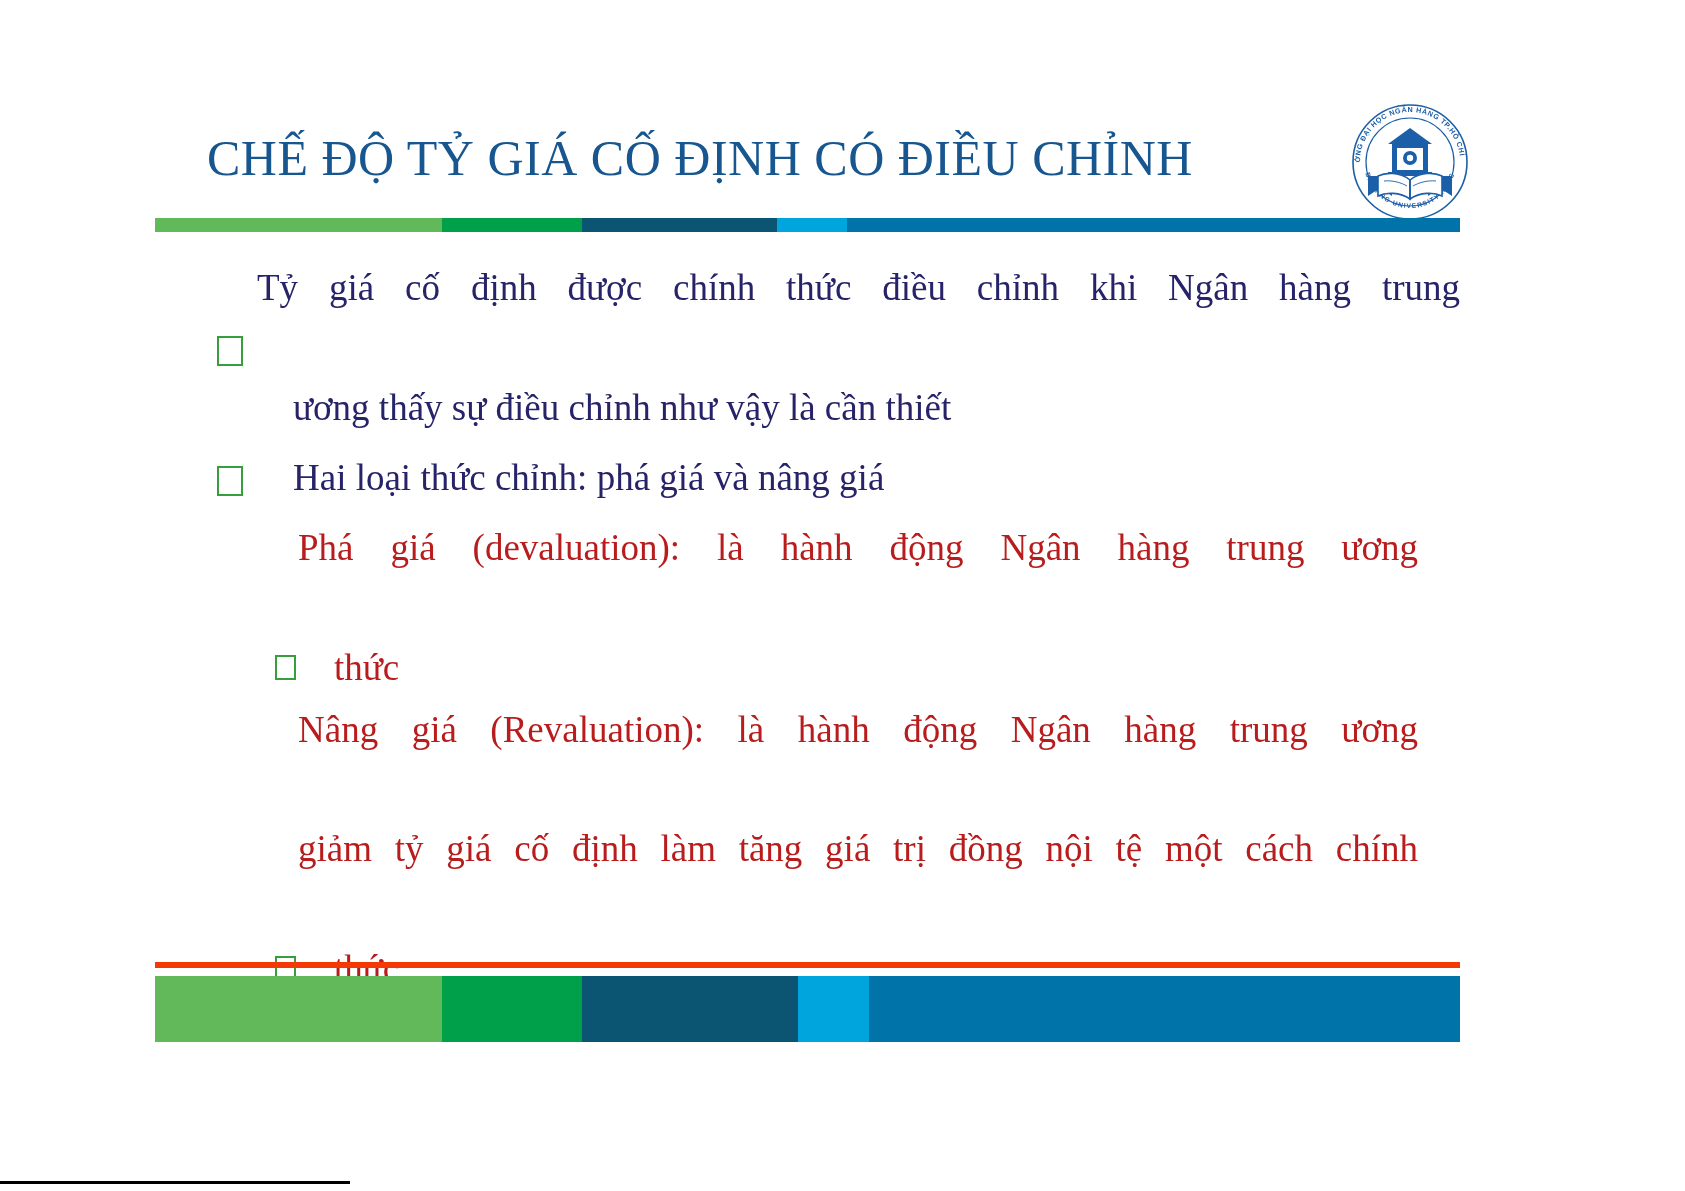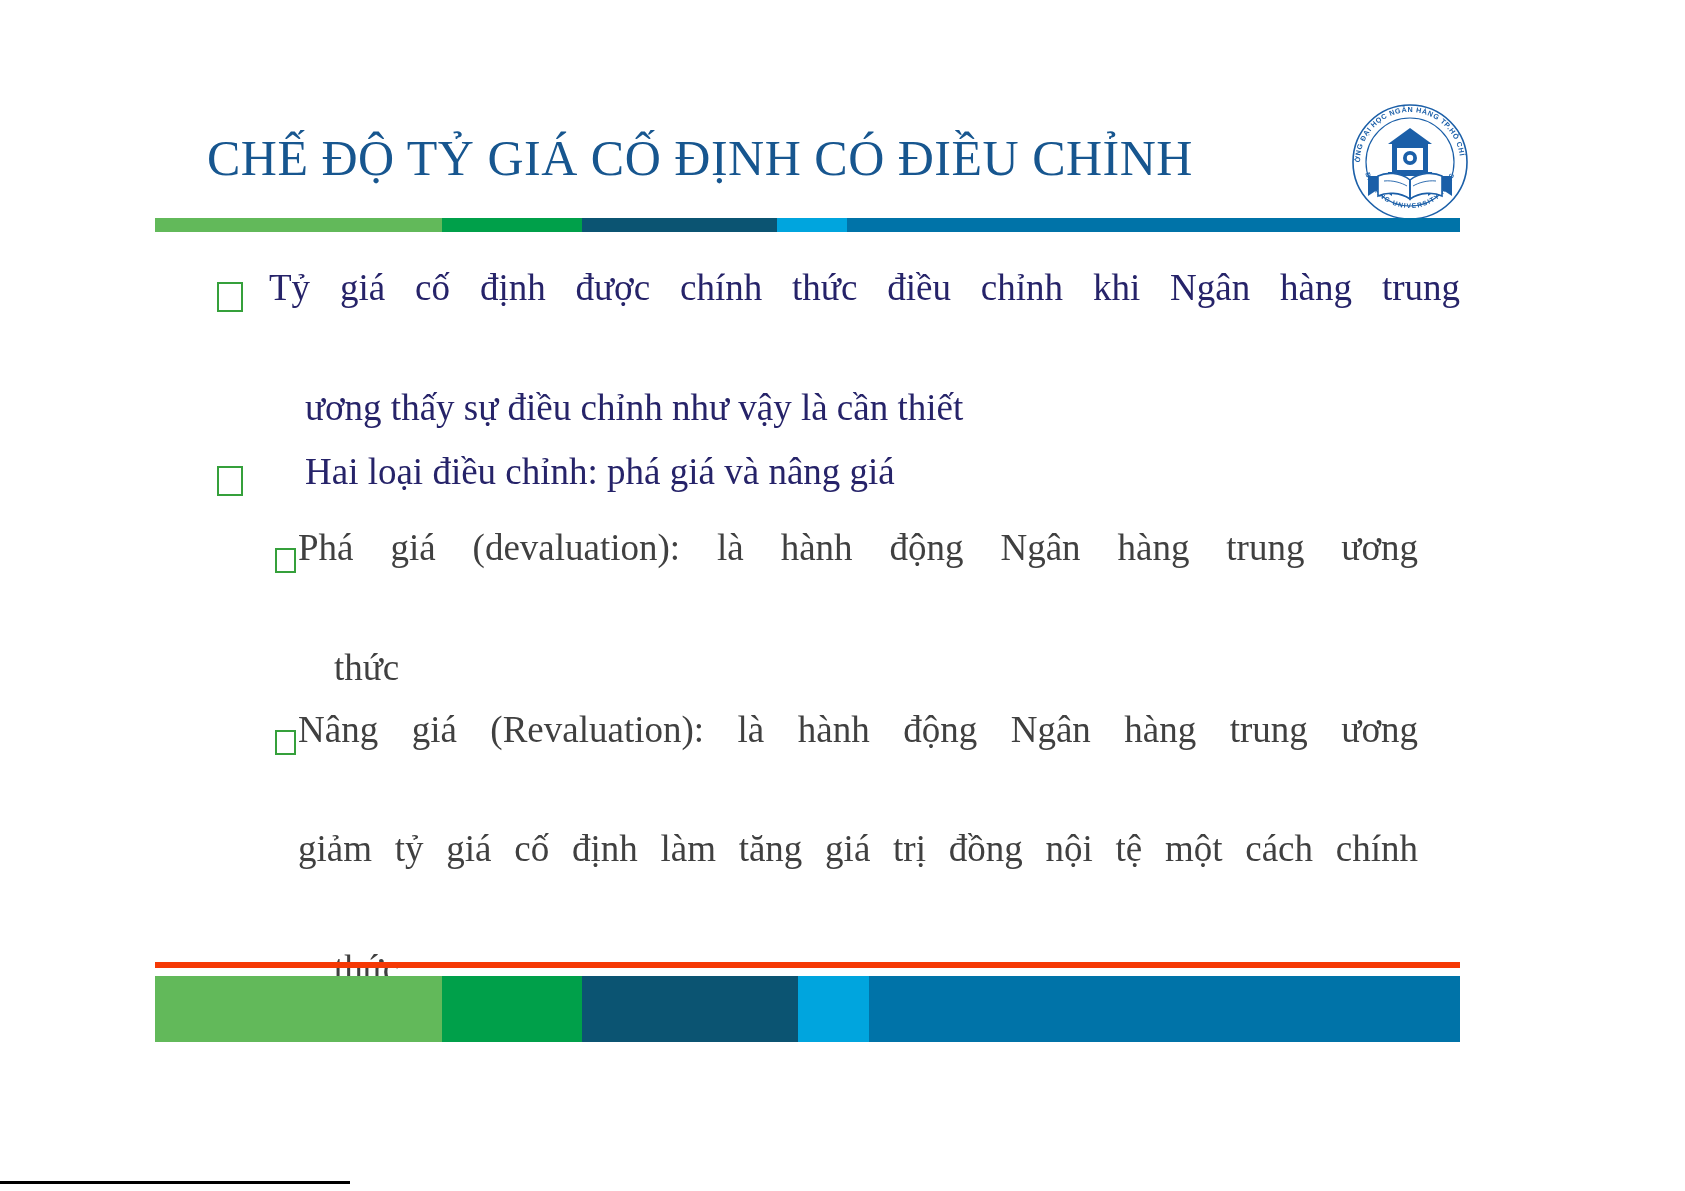--- a/index.html
+++ b/index.html
@@ -65,44 +65,43 @@
   
   .body-area {
     position: absolute;
     left: 155px;
     top: 258px;
     width: 1305px;
     height: 700px;
   }
   .bullet-l1 {
     display: flex;
-    align-items: flex-start;
+    align-items: center;
     font-size: 37px;
     line-height: 1.62;
     color: #262369;
     margin: 0 0 4px 0;
     padding-left: 62px;
-    gap: 12px;
   }
   .bullet-l1 > .marker {
     flex: 0 0 auto;
     margin-right: 14px;
     margin-top: 12px;
   }
   .bullet-l1 > .btext {
     flex: 1 1 auto;
     text-align: justify;
     text-justify: inter-word;
   }
   .bullet-l2 {
     display: flex;
-    align-items: flex-start;
+    align-items: flex-end;
     font-size: 37px;
     line-height: 1.62;
-    color: #404040;
+    color: #b91c1c;
     margin: 0 0 2px 0;
     padding-left: 120px;
     padding-right: 42px;
   }
   .bullet-l2 > .marker {
     flex: 0 0 auto;
     margin-right: 2px;
     margin-top: 13px;
   }
   .bullet-l2 > .btext {
@@ -220,21 +219,21 @@
       <span class="marker"><span class="sq sq-l1"></span></span>
       <span class="btext">
         <span class="jl">Tỷ giá cố định được chính thức điều chỉnh khi Ngân hàng trung</span>
         <span class="jl-last">ương thấy sự điều chỉnh như vậy là cần thiết</span>
       </span>
     </div>
 
     <div class="bullet-l1">
       <span class="marker"><span class="sq sq-l1"></span></span>
       <span class="btext">
-        <span class="jl-last">Hai loại điều chỉnh: phá giá và nâng giá</span>
+        <span class="jl-last">Hai loại thức chỉnh: phá giá và nâng giá</span>
       </span>
     </div>
 
     <div class="bullet-l2">
       <span class="marker"><span class="sq sq-l2"></span></span>
       <span class="btext">
         <span class="jl">Phá giá (devaluation): là hành động Ngân hàng trung ương</span>
         <span class="jl-last">thức</span>
       </span>
     </div>

